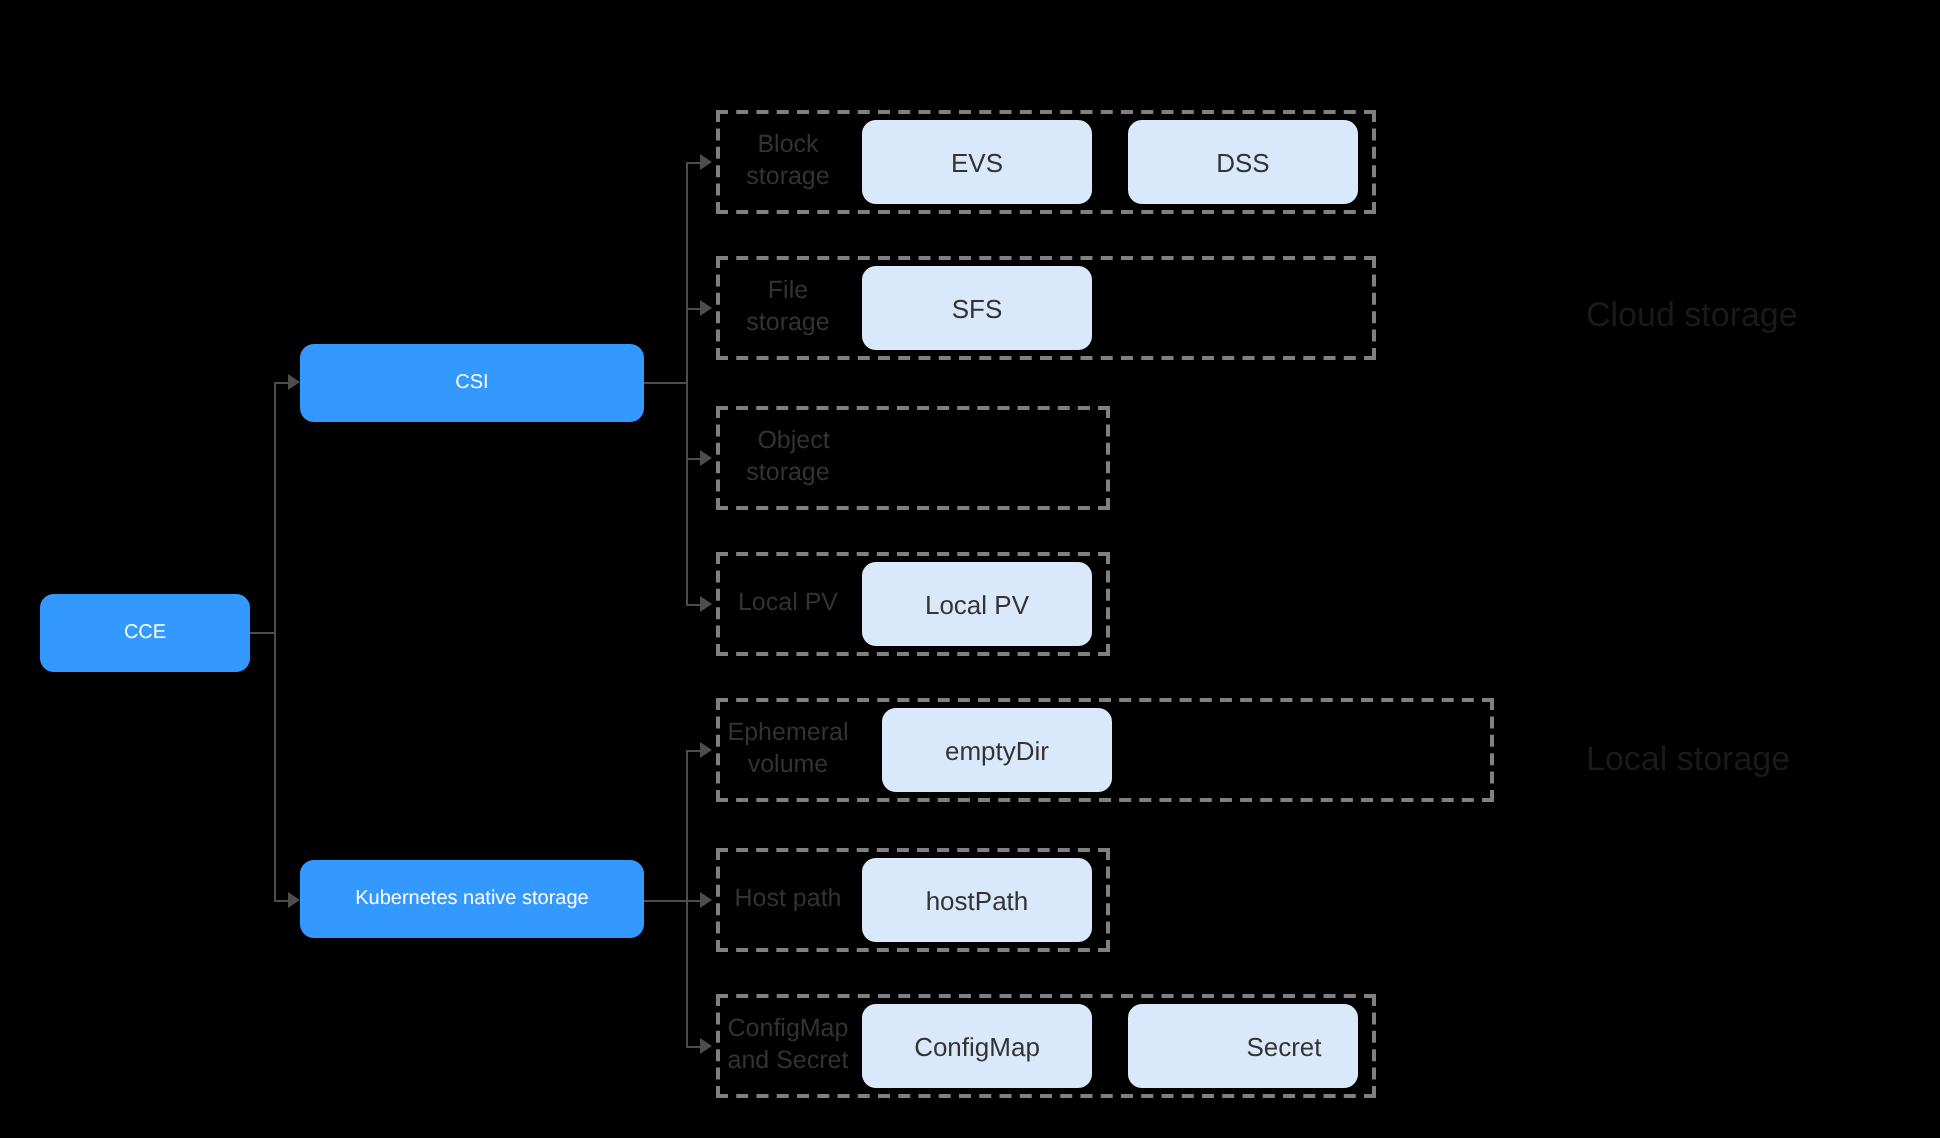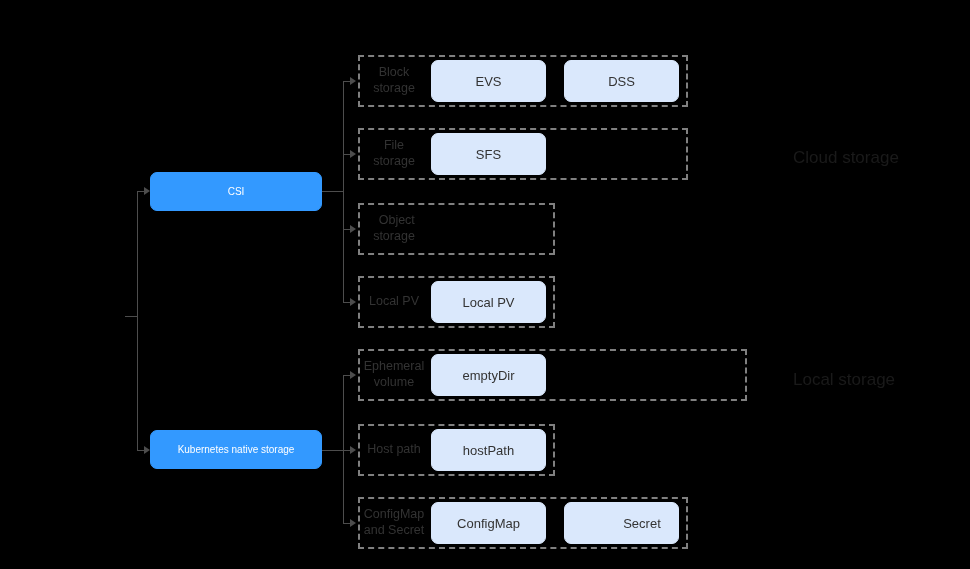--- a/index.html
+++ b/index.html
@@ -129,20 +129,23 @@
 
   <div class="conn-h" style="left:343px; top:375px; width:7px;"></div>
   <div class="arrow-r" style="left:350px; top:371px;"></div>
 
   <div class="conn-h" style="left:343px; top:450px; width:7px;"></div>
   <div class="arrow-r" style="left:350px; top:446px;"></div>
 
   <div class="conn-h" style="left:343px; top:523px; width:7px;"></div>
   <div class="arrow-r" style="left:350px; top:519px;"></div>
 
+  <div class="node-blue" style="left:20px; top:297px; width:105px; height:39px;">
+    <span>CCE</span>
+  </div>
 
   <div class="node-blue" style="left:150px; top:172px; width:172px; height:39px;">
     <span>CSI</span>
   </div>
 
   <div class="node-blue" style="left:150px; top:430px; width:172px; height:39px;">
     <span>Kubernetes native storage</span>
   </div>
 
   <div class="group-box" style="left:358px; top:55px; width:330px; height:52px;"></div>
@@ -168,21 +171,21 @@
 
   <div class="group-box" style="left:358px; top:276px; width:197px; height:52px;"></div>
   <div class="group-label" style="left:360px; top:278px; width:68px; height:48px;">Local PV</div>
   <div class="leaf" style="left:431px; top:281px; width:115px; height:42px;">
     <span>Local PV</span>
   </div>
 
   <div class="group-box" style="left:358px; top:349px; width:389px; height:52px;"></div>
   <div class="group-label" style="left:359px; top:351px; width:70px; height:48px;">Ephemeral
 volume</div>
-  <div class="leaf" style="left:431px; top:354px; width:115px; height:42px;">
+  <div class="leaf" style="left:441px; top:354px; width:115px; height:42px;">
     <span>emptyDir</span>
   </div>
 
   <div class="group-box" style="left:358px; top:424px; width:197px; height:52px;"></div>
   <div class="group-label" style="left:360px; top:426px; width:68px; height:48px;">Host path</div>
   <div class="leaf" style="left:431px; top:429px; width:115px; height:42px;">
     <span>hostPath</span>
   </div>
 
   <div class="group-box" style="left:358px; top:497px; width:330px; height:52px;"></div>

